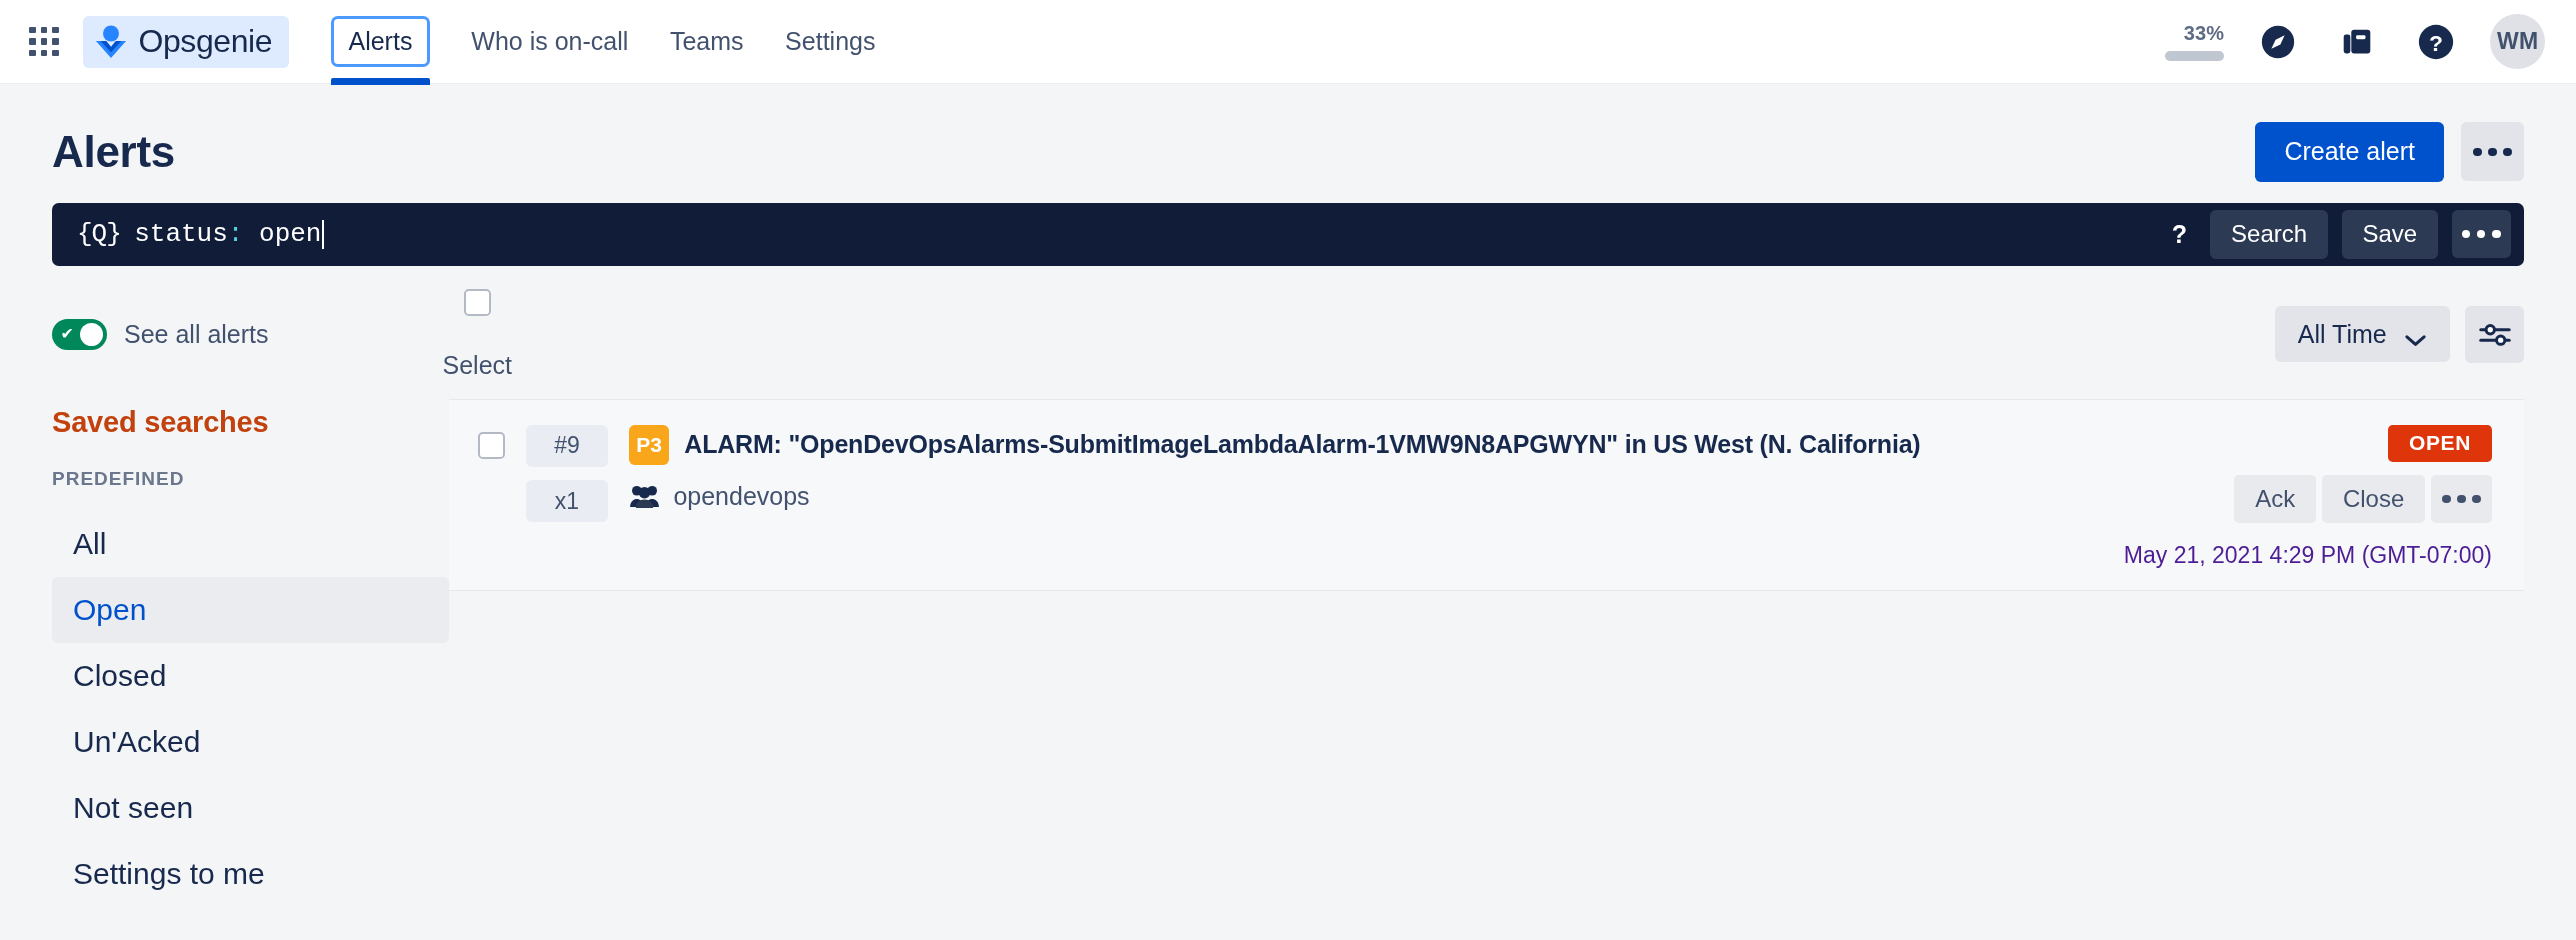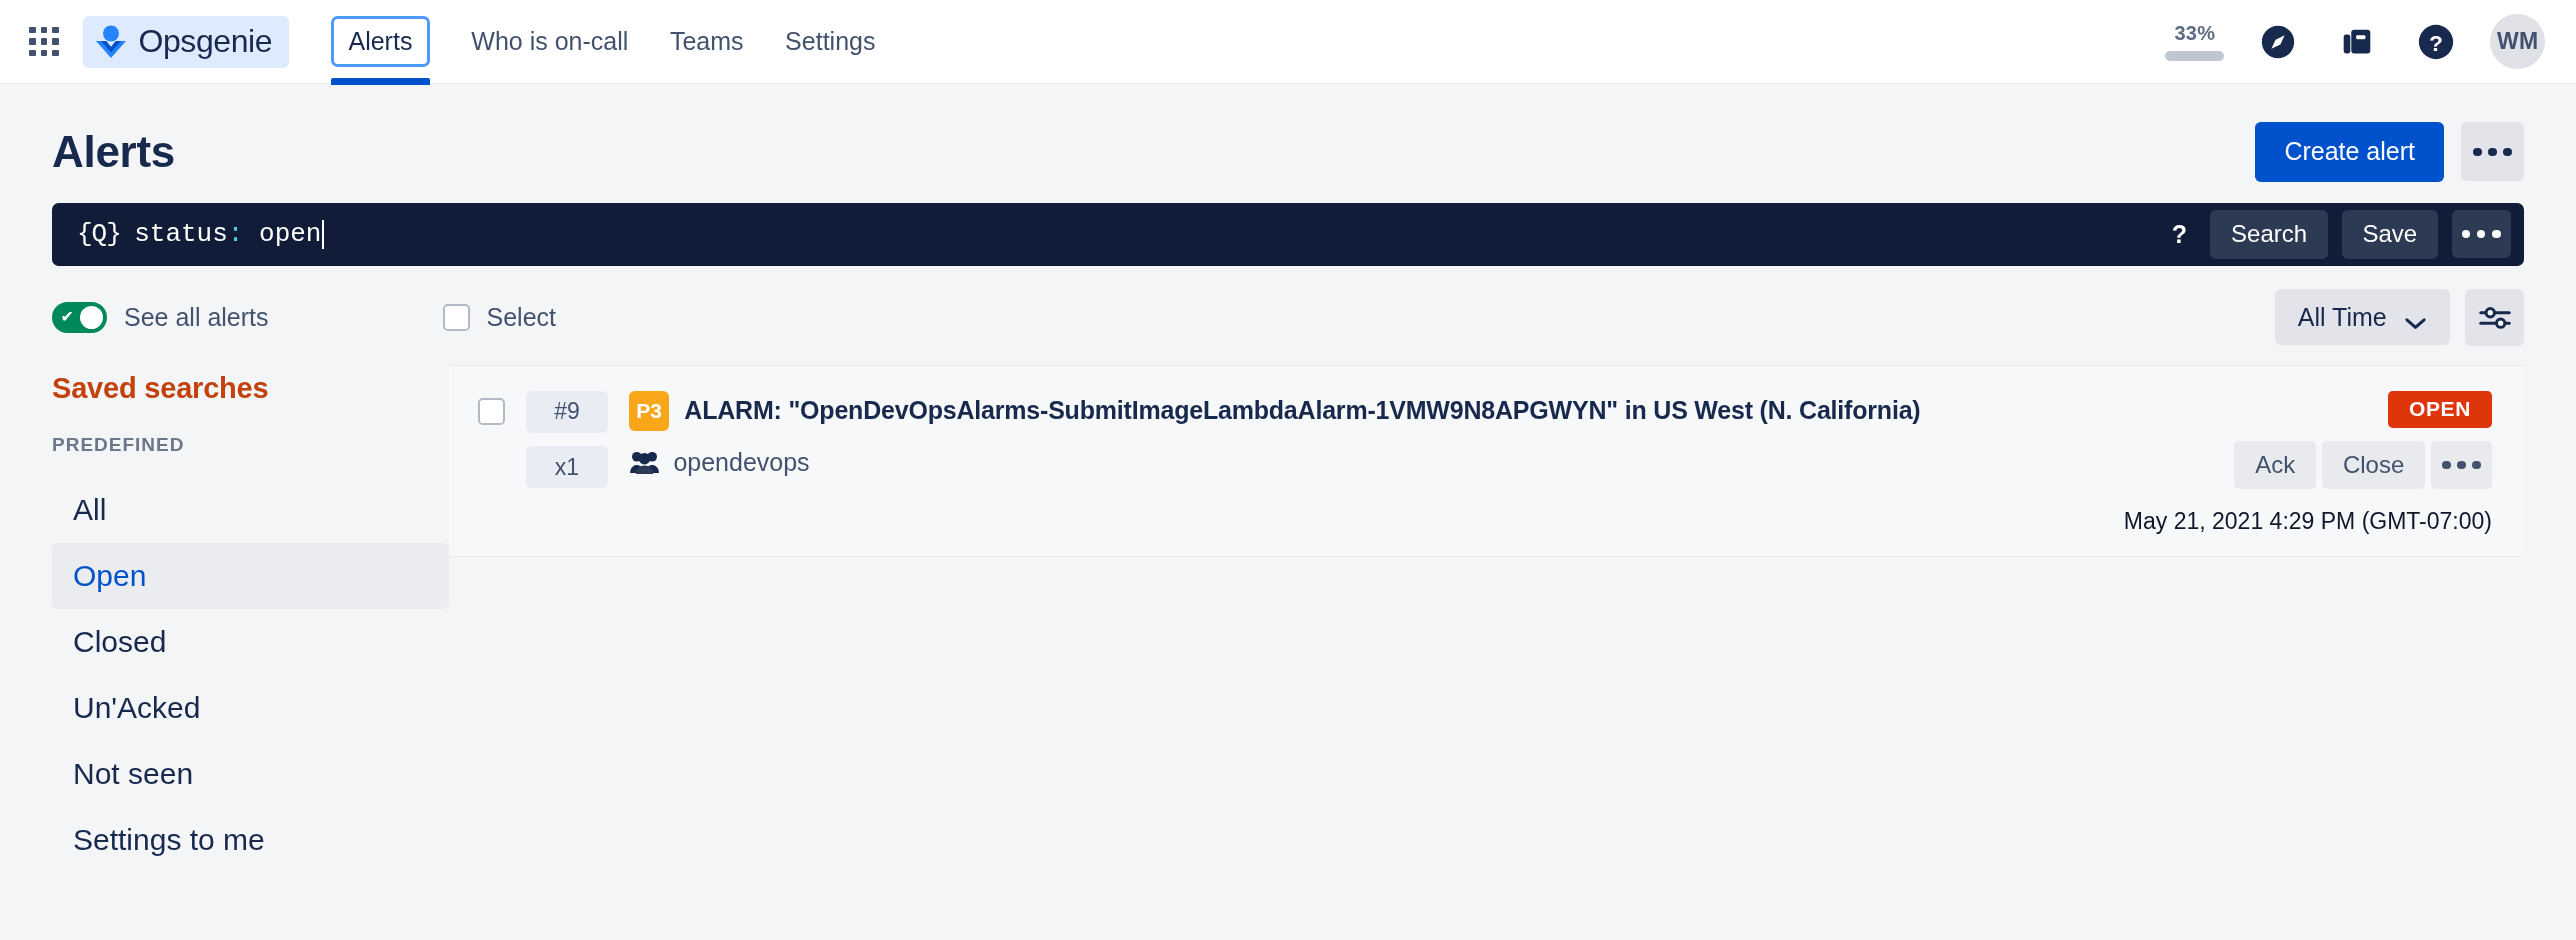--- a/index.html
+++ b/index.html
@@ -82,21 +82,21 @@
     height: 6.7px;
     background: #0052cc;
     border-radius: 1.9px 1.9px 0 0;
   }
 
   .nav-right {
     margin-left: auto;
     display: flex; align-items: center; gap: 29px;
     padding-right: 5.7px;
   }
-  .progress-widget { display: flex; flex-direction: column; align-items: center; gap: 5.7px; cursor: pointer; }
+  .progress-widget { display: flex; flex-direction: column; align-items: flex-end; gap: 5.7px; cursor: pointer; }
   .progress-pct { font-size: 20px; color: #5e6c84; font-weight: bold; letter-spacing: 0.2px; }
   .progress-track { width: 59px; height: 10.5px; background: #c1c7d0; border-radius: 5.7px; overflow: hidden; }
   .progress-fill { height: 100%; background: #42526e; border-radius: 5.7px; }
 
   .icon-btn {
     width: 50px; height: 50px;
     display: flex; align-items: center; justify-content: center;
     border-radius: 50%;
     cursor: pointer;
   }
@@ -214,21 +214,21 @@
   }
   .toggle .knob {
     position: absolute; right: 3.8px;
     width: 23px; height: 23px;
     border-radius: 50%;
     background: #ffffff;
   }
   .toggle .chk { color: #ffffff; font-size: 16px; margin-left: 4.8px; line-height: 1; }
   .toolbar-label { font-size: 25px; color: #42526e; white-space: nowrap; }
 
-  .select-group { display: flex; align-items: center; gap: 17px; margin-left: 174px; cursor: pointer; }
+  .select-group { display: flex; align-items: center; gap: 35px; margin-left: 174px; cursor: pointer; flex-direction: column; }
   .checkbox {
     width: 27px; height: 27px;
     border: 2.9px solid #b3bac5;
     border-radius: 4.8px;
     background: #ffffff;
   }
 
   .toolbar-right { margin-left: auto; display: flex; align-items: center; gap: 15.3px; }
   .btn-soft {
     background: #e2e4e9;
@@ -353,21 +353,21 @@
   }
   .btn-action-sq {
     background: #e9eaee;
     border: none;
     border-radius: 4.8px;
     width: 61px;
     display: flex; align-items: center; justify-content: center;
     cursor: pointer;
   }
   .dots-dark i { background: #42526e; width: 8.6px; height: 8.6px; }
-  .alert-time { font-size: 23px; color: #0f172a; margin-top: 5.7px; white-space: nowrap; }
+  .alert-time { font-size: 23px; color: #4c1d95; margin-top: 5.7px; white-space: nowrap; }
 </style>
 </head>
 <body>
 
 <div class="topnav">
   <div class="nav-left">
 
     <div class="app-switcher">
       <span class="grid-dots">
         <i></i>

